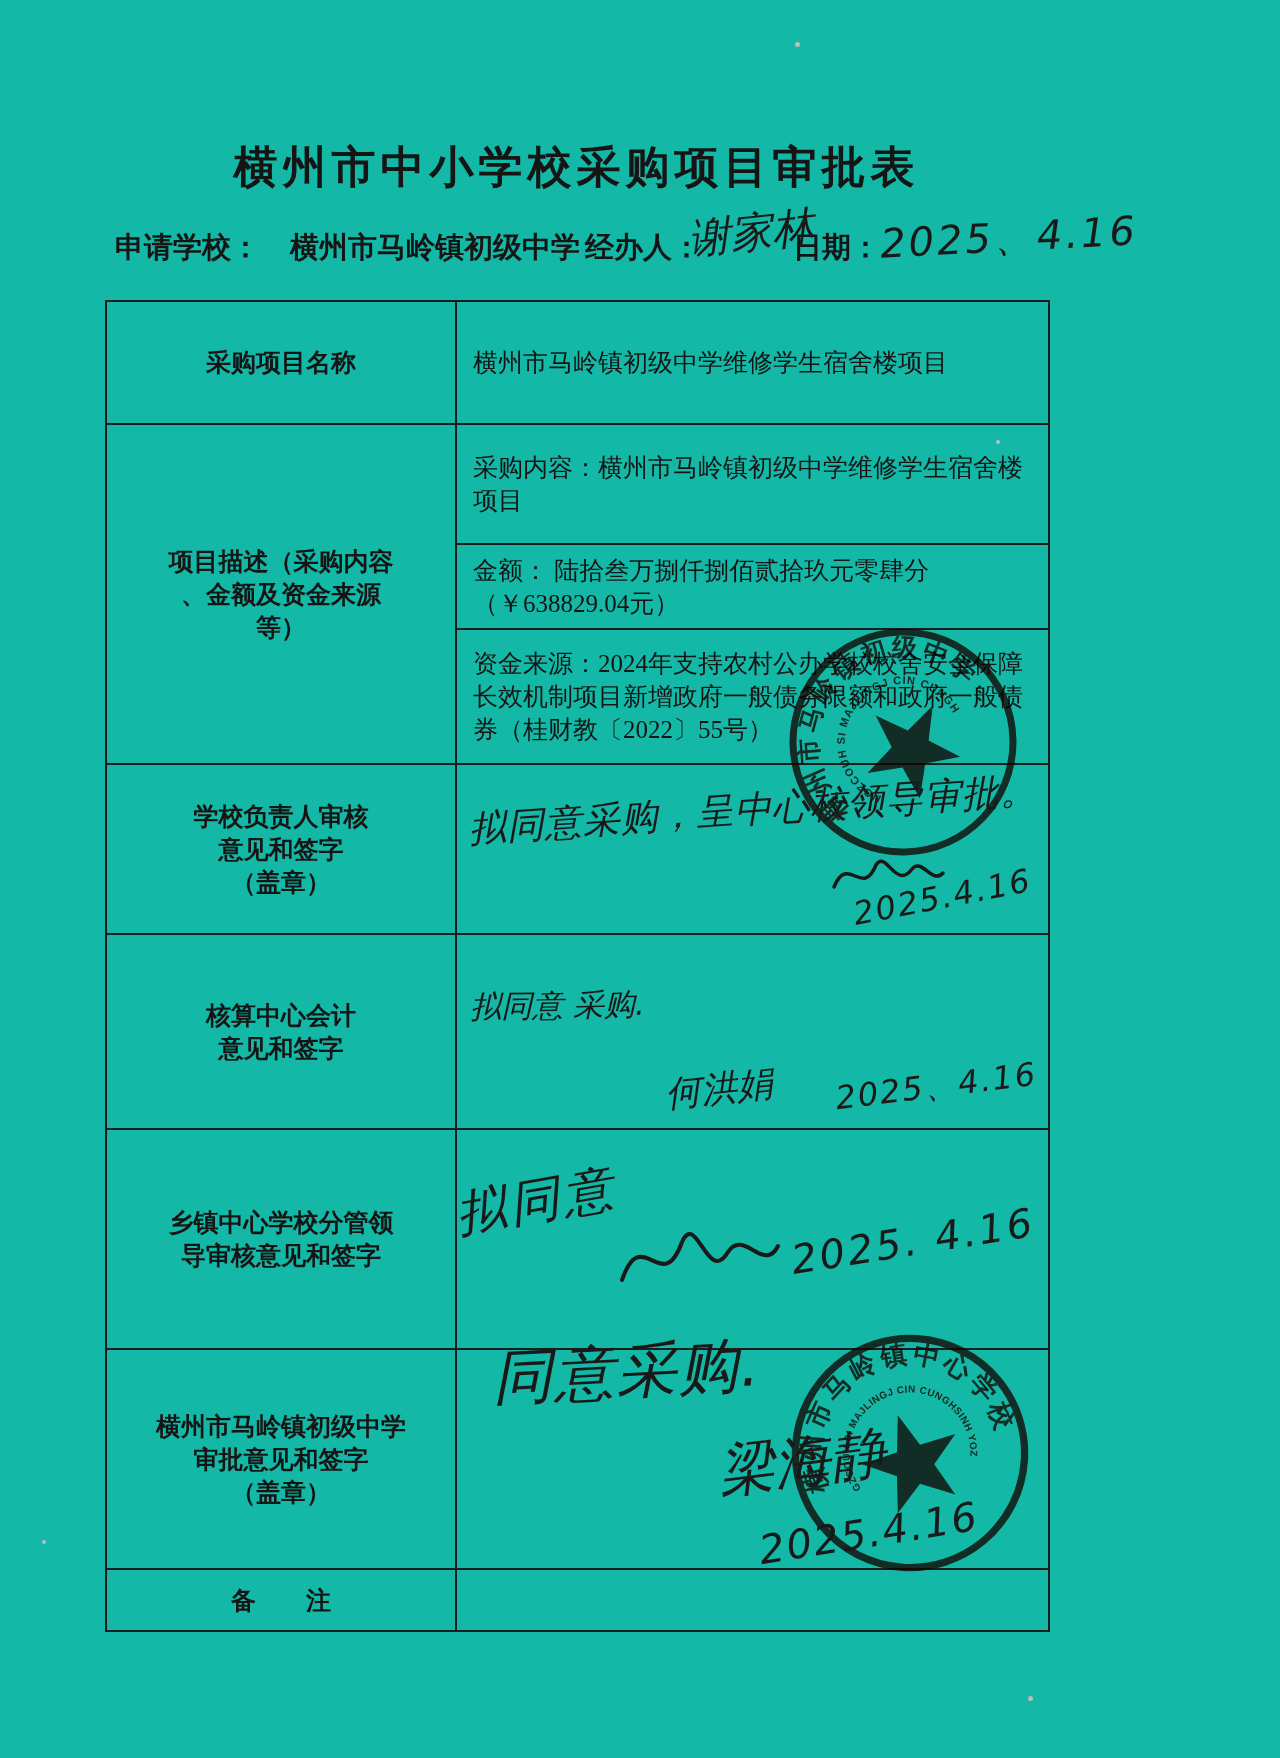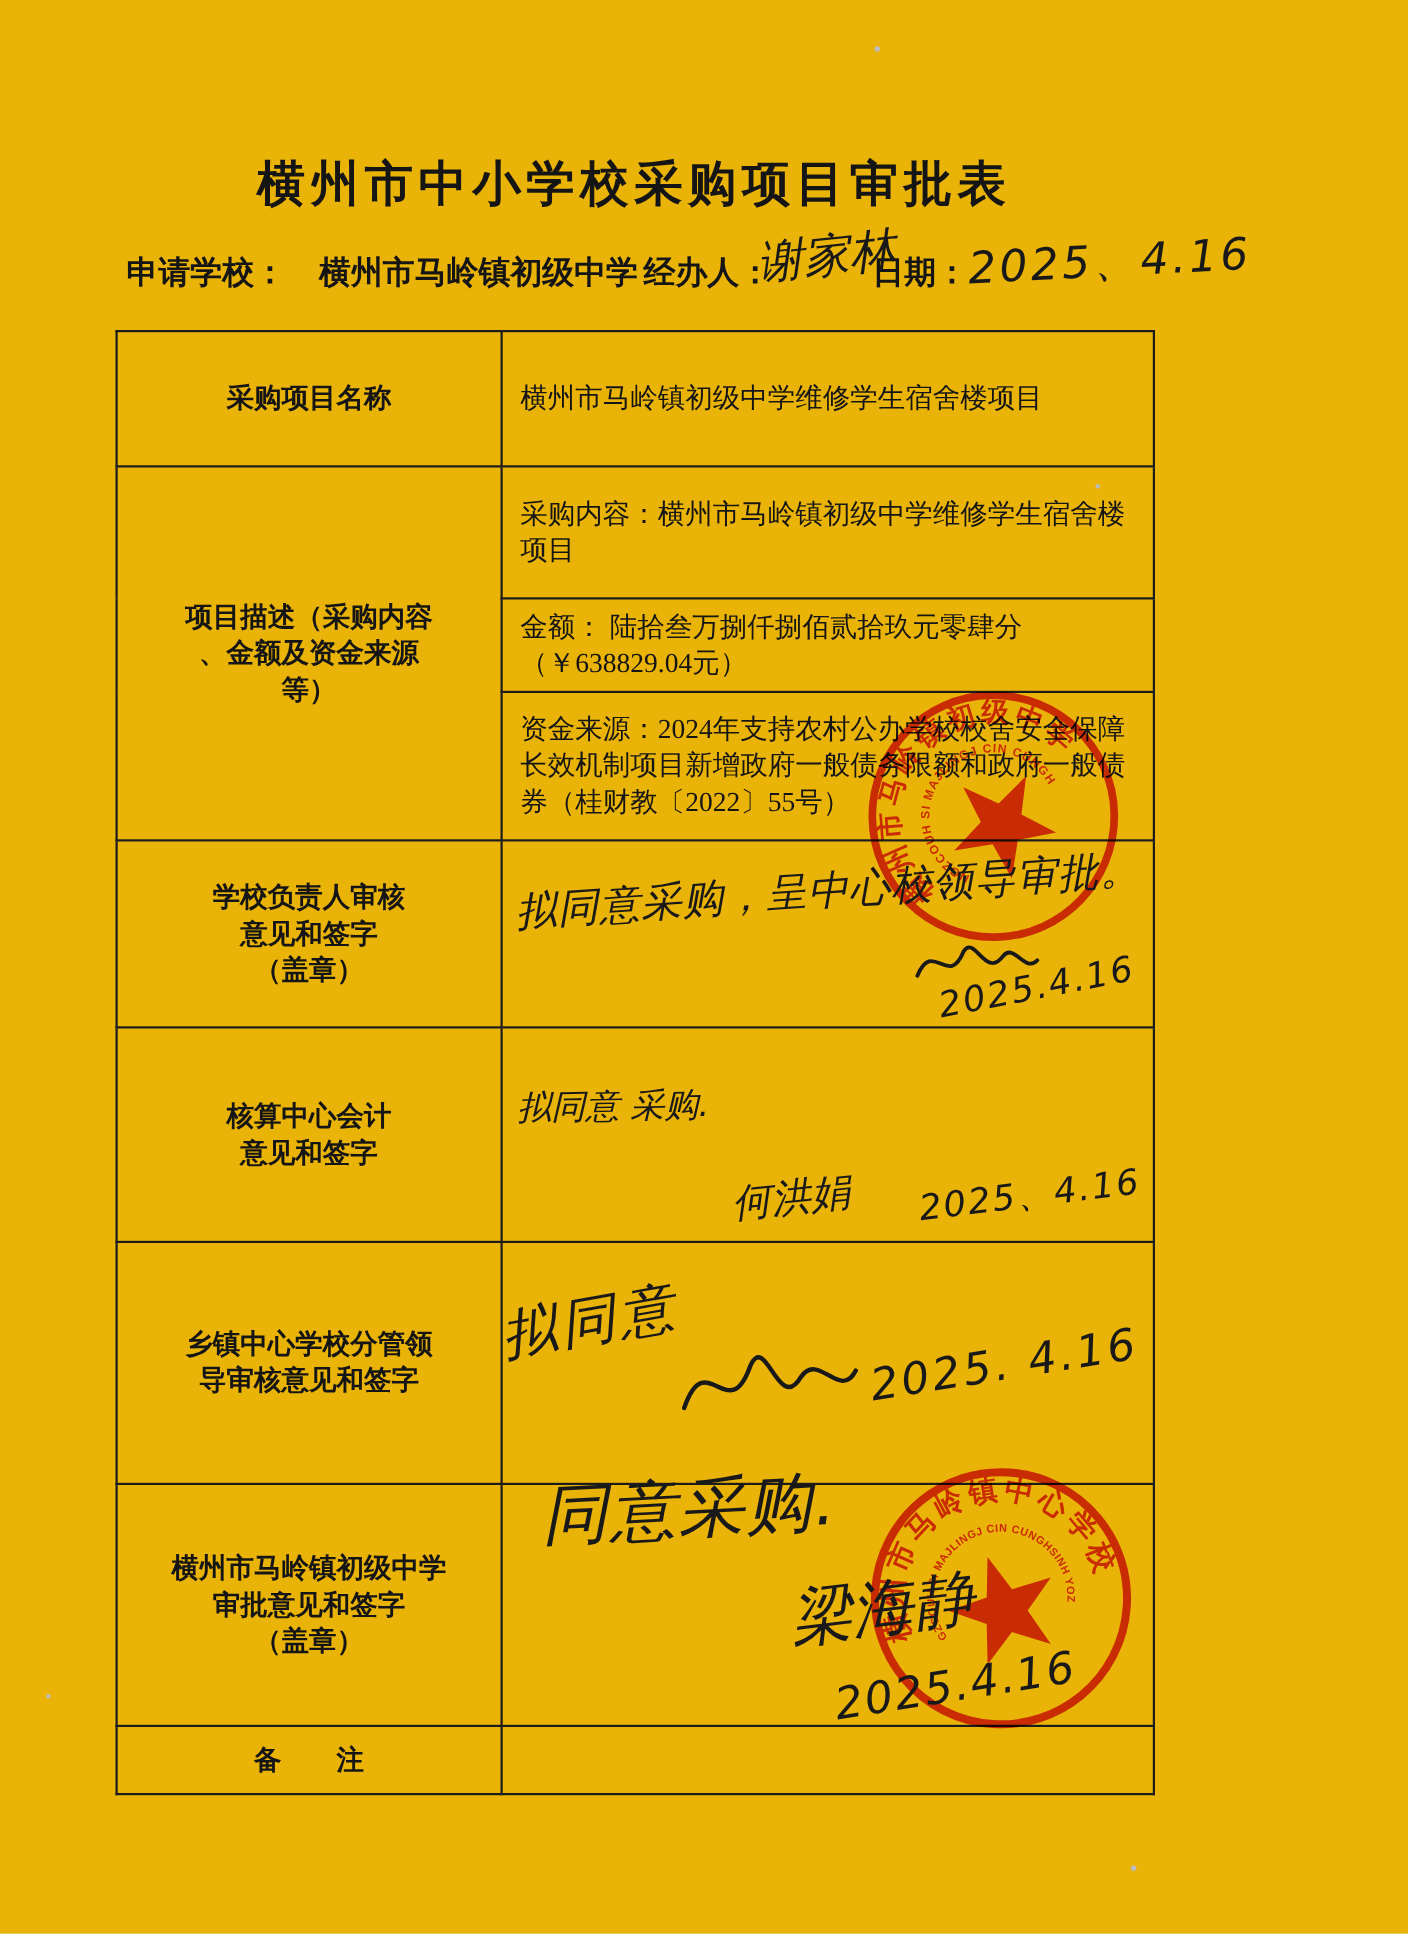--- a/index.html
+++ b/index.html
@@ -1,18 +1,18 @@
 <!DOCTYPE html>
 <html><head>
 <meta charset="utf-8">
 <style>
   html,body{margin:0;padding:0;background:#e9e9e9;}
   .page{
     position:relative;width:1280px;height:1758px;margin:0 auto;
-    background:#eab308;overflow:hidden;
+    background:#14b8a6;overflow:hidden;
     font-family:"Liberation Serif","DejaVu Serif",serif;color:#151515;
   }
   .doc-title{
     position:absolute;left:105px;top:138px;width:943px;
     text-align:center;font-size:44px;font-weight:700;letter-spacing:5px;
     font-family:"Liberation Serif","DejaVu Serif",serif;
   }
   .info-line{position:absolute;top:228px;left:0;width:1280px;height:50px;font-size:29px;font-weight:700;}
   .info-line .lbl{position:absolute;white-space:nowrap;}
   

